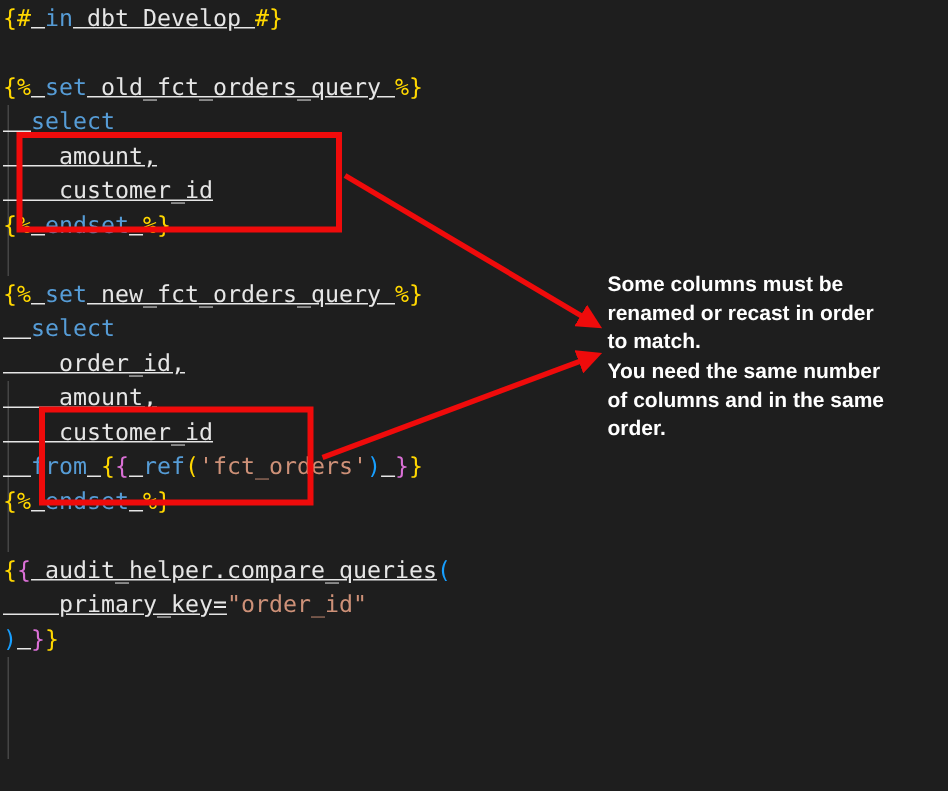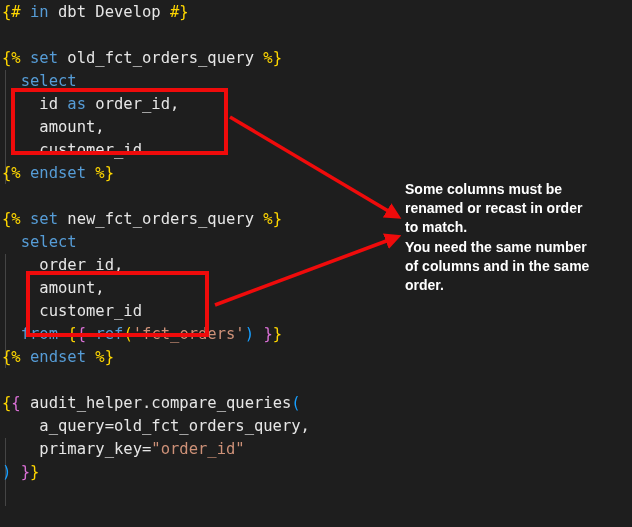--- a/index.html
+++ b/index.html
@@ -27,21 +27,21 @@
   }
   #code{
     position:absolute;left:2px;top:1px;
     font-size:15.5px;
     line-height:23px;
   }
   .code-line{
     white-space:pre;
     height:23px;
   }
-  .seg-text{color:var(--text);}
+  .seg-text{color:var(--text);text-decoration:underline;}
   .seg-keyword{color:var(--keyword);text-align:right;}
   .seg-gold{color:var(--bracket-gold);}
   .seg-pink{color:var(--bracket-pink);}
   .seg-blue{color:var(--bracket-blue);}
   .seg-string{color:var(--string);}
   .indent-guide{
     position:absolute;width:1px;
     background:var(--indent-guide);
   }
   .highlight-box{
@@ -70,35 +70,33 @@
 
   <div class="indent-guide" style="left:5px;top:70px;height:114px;"></div>
   <div class="indent-guide" style="left:5px;top:254px;height:114px;"></div>
   <div class="indent-guide" style="left:5px;top:438px;height:68px;"></div>
 
   <div id="code">
       <div class="code-line"><span class="seg-gold">{#</span><span class="seg-text"> </span><span class="seg-keyword">in</span><span class="seg-text"> dbt Develop </span><span class="seg-gold">#}</span></div>
       <div class="code-line"> </div>
       <div class="code-line"><span class="seg-gold">{%</span><span class="seg-text"> </span><span class="seg-keyword">set</span><span class="seg-text"> old_fct_orders_query </span><span class="seg-gold">%}</span></div>
       <div class="code-line"><span class="seg-text">  </span><span class="seg-keyword">select</span></div>
-      <div class="code-line"><span class="seg-text">    id </span><span class="seg-keyword">as</span><span class="seg-text"> order_id,</span></div>
       <div class="code-line"><span class="seg-text">    amount,</span></div>
       <div class="code-line"><span class="seg-text">    customer_id</span></div>
       <div class="code-line"><span class="seg-gold">{%</span><span class="seg-text"> </span><span class="seg-keyword">endset</span><span class="seg-text"> </span><span class="seg-gold">%}</span></div>
       <div class="code-line"> </div>
       <div class="code-line"><span class="seg-gold">{%</span><span class="seg-text"> </span><span class="seg-keyword">set</span><span class="seg-text"> new_fct_orders_query </span><span class="seg-gold">%}</span></div>
       <div class="code-line"><span class="seg-text">  </span><span class="seg-keyword">select</span></div>
       <div class="code-line"><span class="seg-text">    order_id,</span></div>
       <div class="code-line"><span class="seg-text">    amount,</span></div>
       <div class="code-line"><span class="seg-text">    customer_id</span></div>
       <div class="code-line"><span class="seg-text">  </span><span class="seg-keyword">from</span><span class="seg-text"> </span><span class="seg-gold">{</span><span class="seg-pink">{</span><span class="seg-text"> </span><span class="seg-keyword">ref</span><span class="seg-gold">(</span><span class="seg-string">'fct_orders'</span><span class="seg-blue">)</span><span class="seg-text"> </span><span class="seg-pink">}</span><span class="seg-gold">}</span></div>
       <div class="code-line"><span class="seg-gold">{%</span><span class="seg-text"> </span><span class="seg-keyword">endset</span><span class="seg-text"> </span><span class="seg-gold">%}</span></div>
       <div class="code-line"> </div>
       <div class="code-line"><span class="seg-gold">{</span><span class="seg-pink">{</span><span class="seg-text"> audit_helper.compare_queries</span><span class="seg-blue">(</span></div>
-      <div class="code-line"><span class="seg-text">    a_query=old_fct_orders_query,</span></div>
       <div class="code-line"><span class="seg-text">    primary_key=</span><span class="seg-string">"order_id"</span></div>
       <div class="code-line"><span class="seg-blue">)</span><span class="seg-text"> </span><span class="seg-pink">}</span><span class="seg-gold">}</span></div>
     </div>
 
   <div class="highlight-box" style="left:11px;top:88px;width:209px;height:59px;"></div>
   <div class="highlight-box" style="left:26px;top:271px;width:175px;height:58px;"></div>
 
   <svg id="arrow-overlay" viewBox="0 0 632 527">
     <defs>
       <marker id="arrowhead" viewBox="0 0 10 10" refX="2" refY="5" markerWidth="4.6" markerHeight="4.6" orient="auto-start-reverse">

